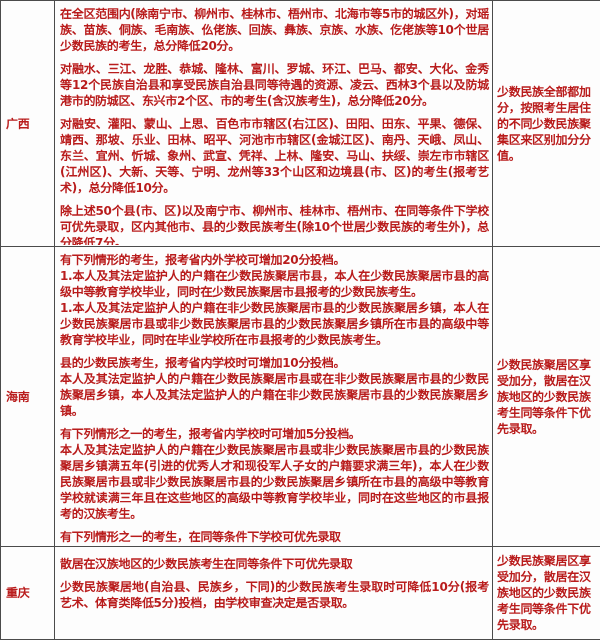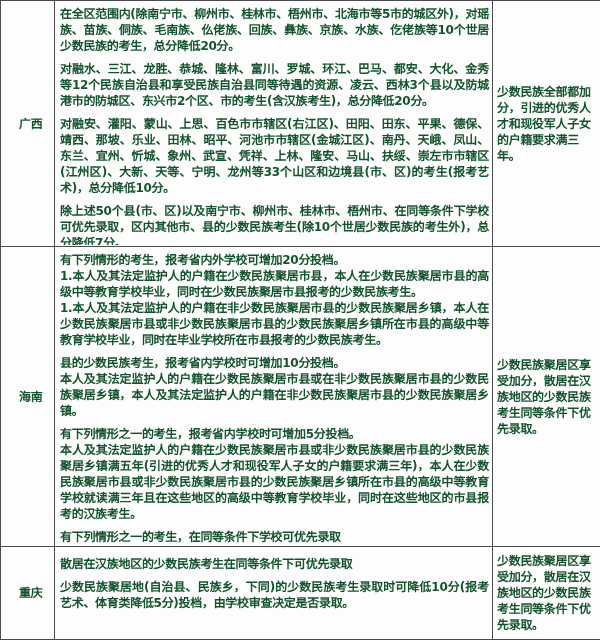--- a/index.html
+++ b/index.html
@@ -17,34 +17,34 @@
     background: #fdfdfd;
   }
   td {
     border: 1px solid #4b4b4b;
     vertical-align: top;
     overflow: hidden;
     padding: 0;
     font-size: 12px;
     line-height: 16px;
     font-weight: 700;
-    color: #14532d;
+    color: #b91c1c;
     letter-spacing: -0.3px;
   }
   col.c-province { width: 54px; }
   col.c-policy   { width: 438px; }
   col.c-summary  { width: 108px; }
 
   tr.r-guangxi   { height: 246px; }
   tr.r-hainan    { height: 300px; }
   tr.r-chongqing { height: 93px; }
 
   td.province-cell {
     vertical-align: middle;
-    padding-left: 18px;
+    padding-left: 5px;
   }
   td.policy-cell .clip {
     overflow: hidden;
     padding: 5px 3px 0 5px;
   }
   tr.r-guangxi   td.policy-cell .clip { height: 244px; }
   tr.r-hainan    td.policy-cell .clip { height: 298px; }
   tr.r-chongqing td.policy-cell .clip { height: 91px; padding-top: 9px; }
 
   .block { margin: 0 0 7px 0; }
@@ -82,21 +82,21 @@
         </div>
         <div class="block">
           <p>对融安、灌阳、蒙山、上思、百色市市辖区(右江区)、田阳、田东、平果、德保、靖西、那坡、乐业、田林、昭平、河池市市辖区(金城江区)、南丹、天峨、凤山、东兰、宜州、忻城、象州、武宣、凭祥、上林、隆安、马山、扶绥、崇左市市辖区(江州区)、大新、天等、宁明、龙州等33个山区和边境县(市、区)的考生(报考艺术)，总分降低10分。</p>
         </div>
         <div class="block">
           <p>除上述50个县(市、区)以及南宁市、柳州市、桂林市、梧州市、在同等条件下学校可优先录取，区内其他市、县的少数民族考生(除10个世居少数民族的考生外)，总分降低7分。</p>
         </div>
       </div>
     </td>
     <td class="summary-cell">
-      <p>少数民族全部都加分，引进的优秀人才和现役军人子女的户籍要求满三年。</p>
+      <p>少数民族全部都加分，按照考生居住的不同少数民族聚集区来区别加分分值。</p>
     </td>
   </tr>
 
   <tr class="r-hainan">
     <td class="province-cell">
       <span>海南</span>
     </td>
     <td class="policy-cell">
       <div class="clip">
         <div class="block">

